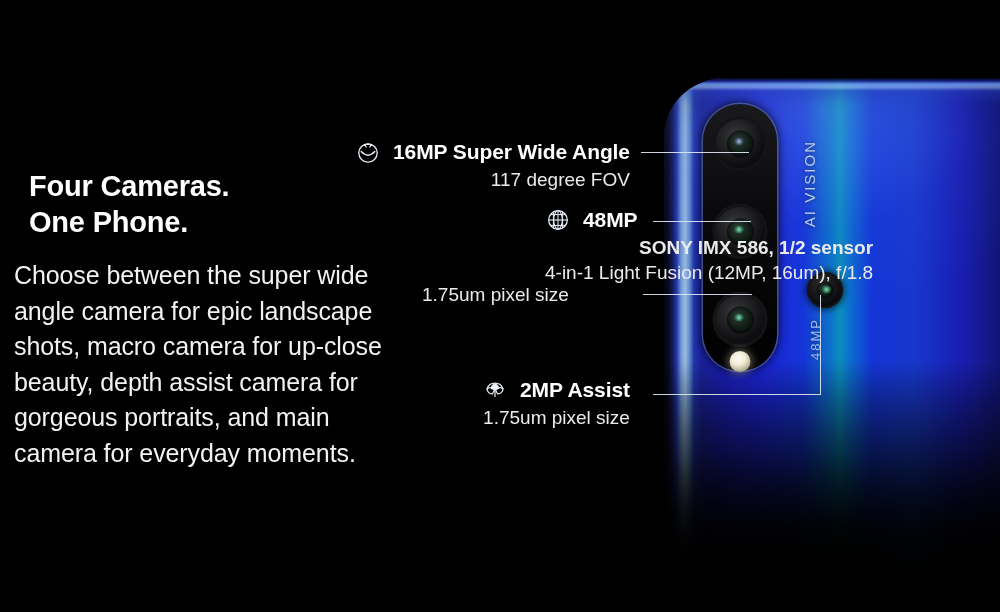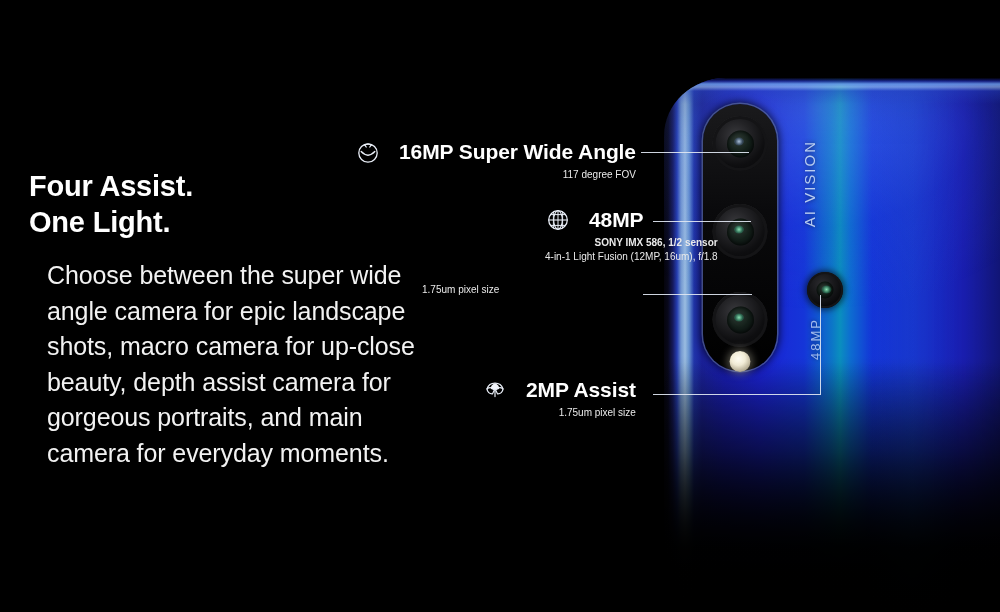--- a/index.html
+++ b/index.html
@@ -176,45 +176,45 @@
     left: 29px;
     top: 168px;
     font-size: 29px;
     font-weight: bold;
     color: #ffffff;
     line-height: 1.25;
     letter-spacing: -0.2px;
   }
   #body-copy {
     position: absolute;
-    left: 47px;
+    left: 14px;
     top: 258px;
     width: 385px;
     font-size: 25px;
     color: #f2f2f2;
     line-height: 1.42;
     letter-spacing: -0.1px;
   }
 
   
   .callout { position: absolute; }
   .callout-row {
     display: flex;
     align-items: center;
-    gap: 18px;
+    gap: 12px;
   }
   .callout-title {
     font-size: 21px;
     font-weight: bold;
     color: #ffffff;
     white-space: nowrap;
     letter-spacing: -0.1px;
   }
   .callout-sub {
-    font-size: 10px;
+    font-size: 19px;
     color: #eaeaea;
     white-space: nowrap;
     margin-top: 4px;
   }
   .sub-right  { text-align: right; }
   .co-icon { width: 26px; height: 26px; flex: 0 0 26px; }
   .co-icon svg { display: block; width: 26px; height: 26px; }
 
   
   .leader {
@@ -265,22 +265,22 @@
       </div>
     </div>
 
     <div class="vtext" id="ai-vision-text">AI VISION</div>
     <div class="vtext" id="mp48-text">48MP</div>
 
     <div class="phone-fade"></div>
   </div>
 
   <div id="headline">
-    <div>Four Assist.</div>
-    <div>One Light.</div>
+    <div>Four Cameras.</div>
+    <div>One Phone.</div>
   </div>
 
   <div id="body-copy">Choose between the super wide angle camera for epic landscape shots, macro camera for up-close beauty, depth assist camera for gorgeous portraits, and main camera for everyday moments.</div>
 
   <div class="leader h" style="left:641px; top:152px; width:108px;"></div>
 
   <div class="leader h" style="left:653px; top:221px; width:98px;"></div>
 
   <div class="leader h" style="left:643px; top:294px; width:109px;"></div>
 

